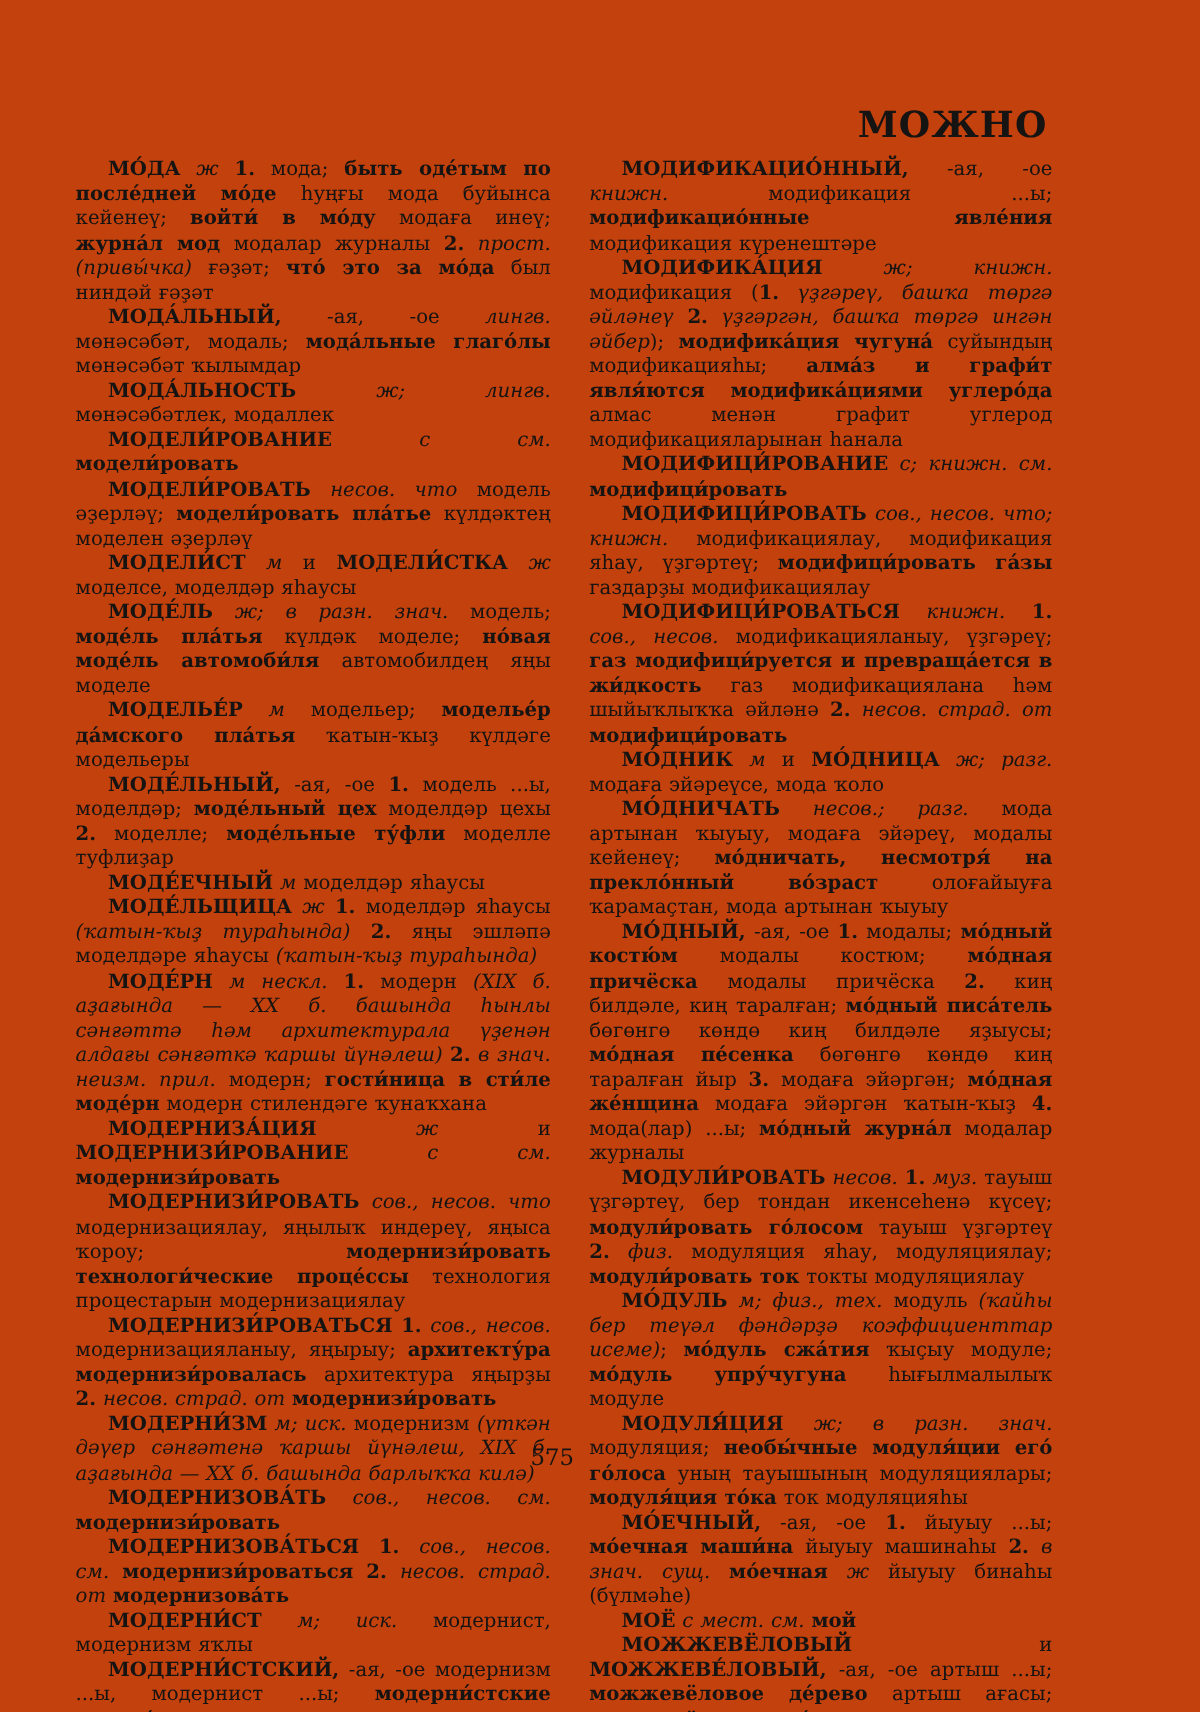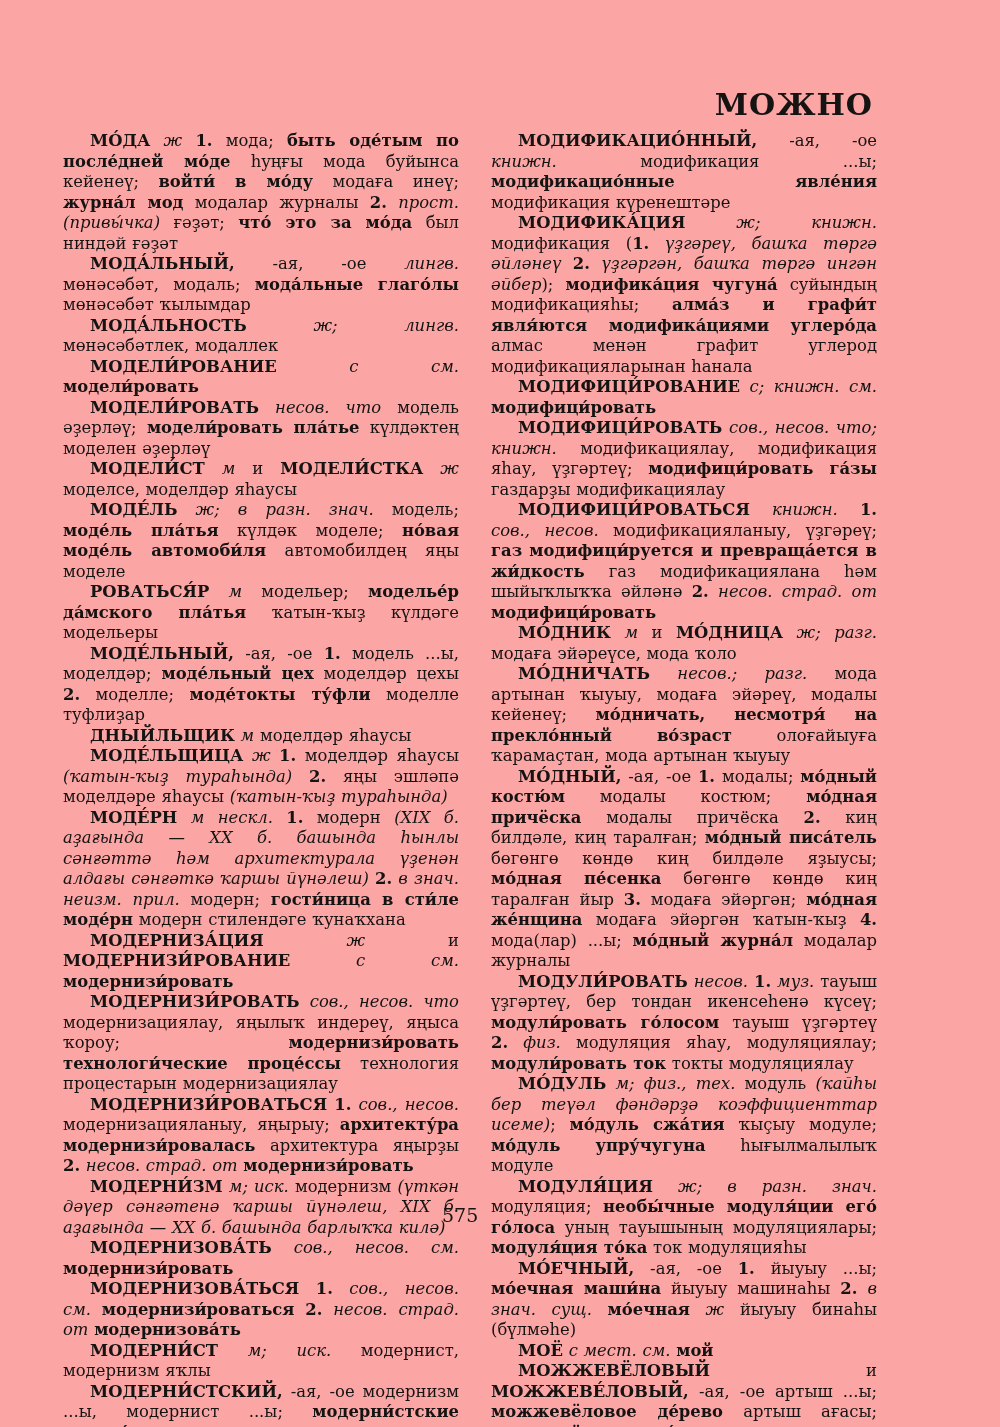--- a/index.html
+++ b/index.html
@@ -1,18 +1,18 @@
 <!DOCTYPE html>
 <html><head>
 <meta charset="utf-8">
 <style>
   html,body{margin:0;padding:0;}
   body{width:1000px;height:1427px;background:#e9e9e7;}
   .page{
-    position:relative;width:1000px;height:1427px;background:#fca5a5;
+    position:relative;width:1000px;height:1427px;background:#c2410c;
     font-family:"DejaVu Serif","Liberation Serif",serif;color:#151413;
     overflow:hidden;
   }
   .running-head{
     position:absolute;top:88px;left:491px;width:382px;
     text-align:right;font-weight:bold;font-size:30px;line-height:34px;
     letter-spacing:1px;
   }
   .col{
     position:absolute;top:131px;text-align:justify;
@@ -35,23 +35,23 @@
 <div class="page">
   <div class="running-head">МОЖНО</div>
   <div class="col col-left" id="col-left">
       <p class="entry"><span class="b">МО́ДА</span><span class="i"> ж </span><span class="b">1.</span><span class="n"> мода; </span><span class="b">быть оде́тым по после́дней мо́де</span><span class="n"> һуңғы мода буйынса кейенеү; </span><span class="b">войти́ в мо́ду</span><span class="n"> модаға инеү; </span><span class="b">журна́л мод</span><span class="n"> модалар журналы </span><span class="b">2.</span><span class="i"> прост. (привы́чка)</span><span class="n"> ғәҙәт; </span><span class="b">что́ это за мо́да</span><span class="n"> был ниндәй ғәҙәт</span></p>
       <p class="entry"><span class="b">МОДА́ЛЬНЫЙ,</span><span class="n"> -ая, -ое </span><span class="i">лингв.</span><span class="n"> мөнәсәбәт, модаль; </span><span class="b">мода́льные глаго́лы</span><span class="n"> мөнәсәбәт ҡылымдар</span></p>
       <p class="entry"><span class="b">МОДА́ЛЬНОСТЬ</span><span class="i"> ж; лингв.</span><span class="n"> мөнәсәбәтлек, модаллек</span></p>
       <p class="entry"><span class="b">МОДЕЛИ́РОВАНИЕ</span><span class="i"> с см. </span><span class="b">модели́ровать</span></p>
       <p class="entry"><span class="b">МОДЕЛИ́РОВАТЬ</span><span class="i"> несов. что</span><span class="n"> модель әҙерләү; </span><span class="b">модели́ровать пла́тье</span><span class="n"> күлдәктең моделен әҙерләү</span></p>
       <p class="entry"><span class="b">МОДЕЛИ́СТ</span><span class="i"> м</span><span class="n"> и </span><span class="b">МОДЕЛИ́СТКА</span><span class="i"> ж</span><span class="n"> моделсе, моделдәр яһаусы</span></p>
       <p class="entry"><span class="b">МОДЕ́ЛЬ</span><span class="i"> ж; в разн. знач.</span><span class="n"> модель; </span><span class="b">моде́ль пла́тья</span><span class="n"> күлдәк моделе; </span><span class="b">но́вая моде́ль автомоби́ля</span><span class="n"> автомобилдең яңы моделе</span></p>
-      <p class="entry"><span class="b">РОВАТЬСЯ́Р</span><span class="i"> м</span><span class="n"> модельер; </span><span class="b">моделье́р да́мского пла́тья</span><span class="n"> ҡатын-ҡыҙ күлдәге модельеры</span></p>
-      <p class="entry"><span class="b">МОДЕ́ЛЬНЫЙ,</span><span class="n"> -ая, -ое </span><span class="b">1.</span><span class="n"> модель ...ы, моделдәр; </span><span class="b">моде́льный цех</span><span class="n"> моделдәр цехы </span><span class="b">2.</span><span class="n"> моделле; </span><span class="b">моде́токты ту́фли</span><span class="n"> моделле туфлиҙар</span></p>
-      <p class="entry"><span class="b">ДНЫЙ́ЛЬЩИК</span><span class="i"> м</span><span class="n"> моделдәр яһаусы</span></p>
+      <p class="entry"><span class="b">МОДЕЛЬЕ́Р</span><span class="i"> м</span><span class="n"> модельер; </span><span class="b">моделье́р да́мского пла́тья</span><span class="n"> ҡатын-ҡыҙ күлдәге модельеры</span></p>
+      <p class="entry"><span class="b">МОДЕ́ЛЬНЫЙ,</span><span class="n"> -ая, -ое </span><span class="b">1.</span><span class="n"> модель ...ы, моделдәр; </span><span class="b">моде́льный цех</span><span class="n"> моделдәр цехы </span><span class="b">2.</span><span class="n"> моделле; </span><span class="b">моде́льные ту́фли</span><span class="n"> моделле туфлиҙар</span></p>
+      <p class="entry"><span class="b">МОДЕ́ЕЧНЫЙ</span><span class="i"> м</span><span class="n"> моделдәр яһаусы</span></p>
       <p class="entry"><span class="b">МОДЕ́ЛЬЩИЦА</span><span class="i"> ж </span><span class="b">1.</span><span class="n"> моделдәр яһаусы </span><span class="i">(ҡатын-ҡыҙ тураһында)</span><span class="n"> </span><span class="b">2.</span><span class="n"> яңы эшләпә моделдәре яһаусы </span><span class="i">(ҡатын-ҡыҙ тураһында)</span></p>
       <p class="entry"><span class="b">МОДЕ́РН</span><span class="i"> м нескл. </span><span class="b">1.</span><span class="n"> модерн </span><span class="i">(XIX б. аҙағында — XX б. башында һынлы сәнғәттә һәм архитектурала үҙенән алдағы сәнғәткә ҡаршы йүнәлеш)</span><span class="n"> </span><span class="b">2.</span><span class="i"> в знач. неизм. прил.</span><span class="n"> модерн; </span><span class="b">гости́ница в сти́ле моде́рн</span><span class="n"> модерн стилендәге ҡунаҡхана</span></p>
       <p class="entry"><span class="b">МОДЕРНИЗА́ЦИЯ</span><span class="i"> ж</span><span class="n"> и </span><span class="b">МОДЕРНИЗИ́РОВАНИЕ</span><span class="i"> с см. </span><span class="b">модернизи́ровать</span></p>
       <p class="entry"><span class="b">МОДЕРНИЗИ́РОВАТЬ</span><span class="i"> сов., несов. что</span><span class="n"> модернизациялау, яңылыҡ индереү, яңыса ҡороу; </span><span class="b">модернизи́ровать технологи́ческие проце́ссы</span><span class="n"> технология процестарын модернизациялау</span></p>
       <p class="entry"><span class="b">МОДЕРНИЗИ́РОВАТЬСЯ</span><span class="n"> </span><span class="b">1.</span><span class="i"> сов., несов.</span><span class="n"> модернизацияланыу, яңырыу; </span><span class="b">архитекту́ра модернизи́ровалась</span><span class="n"> архитектура яңырҙы </span><span class="b">2.</span><span class="i"> несов. страд. от </span><span class="b">модернизи́ровать</span></p>
       <p class="entry"><span class="b">МОДЕРНИ́ЗМ</span><span class="i"> м; иск.</span><span class="n"> модернизм </span><span class="i">(үткән дәүер сәнғәтенә ҡаршы йүнәлеш, XIX б. аҙағында — XX б. башында барлыҡҡа килә)</span></p>
       <p class="entry"><span class="b">МОДЕРНИЗОВА́ТЬ</span><span class="i"> сов., несов. см. </span><span class="b">модернизи́ровать</span></p>
       <p class="entry"><span class="b">МОДЕРНИЗОВА́ТЬСЯ</span><span class="n"> </span><span class="b">1.</span><span class="i"> сов., несов. см. </span><span class="b">модернизи́роваться</span><span class="n"> </span><span class="b">2.</span><span class="i"> несов. страд. от </span><span class="b">модернизова́ть</span></p>
       <p class="entry"><span class="b">МОДЕРНИ́СТ</span><span class="i"> м; иск.</span><span class="n"> модернист, модернизм яҡлы</span></p>
       <p class="entry"><span class="b">МОДЕРНИ́СТСКИЙ,</span><span class="n"> -ая, -ое модернизм ...ы, модернист ...ы; </span><span class="b">модерни́стские увлече́ния</span><span class="n"> модернизм менән мауығыу; </span></p>

